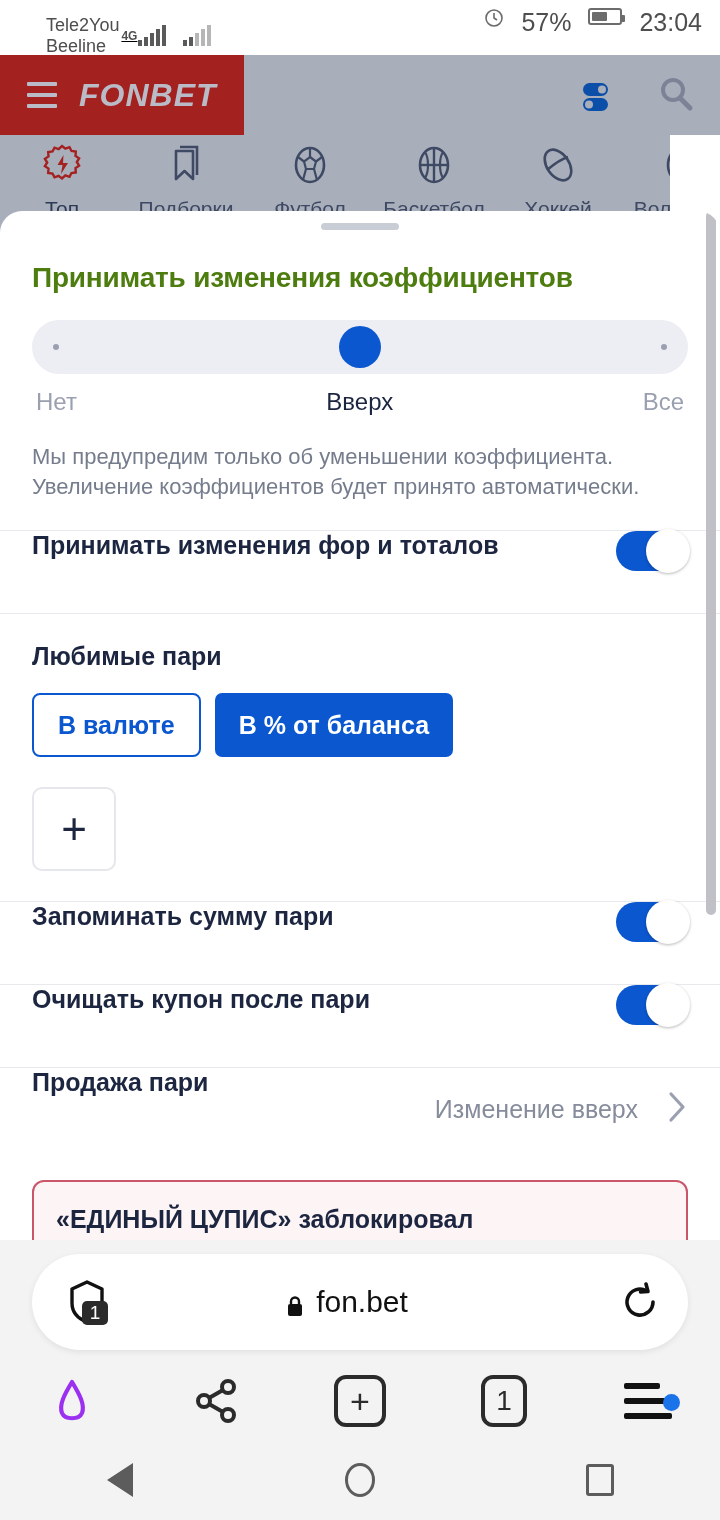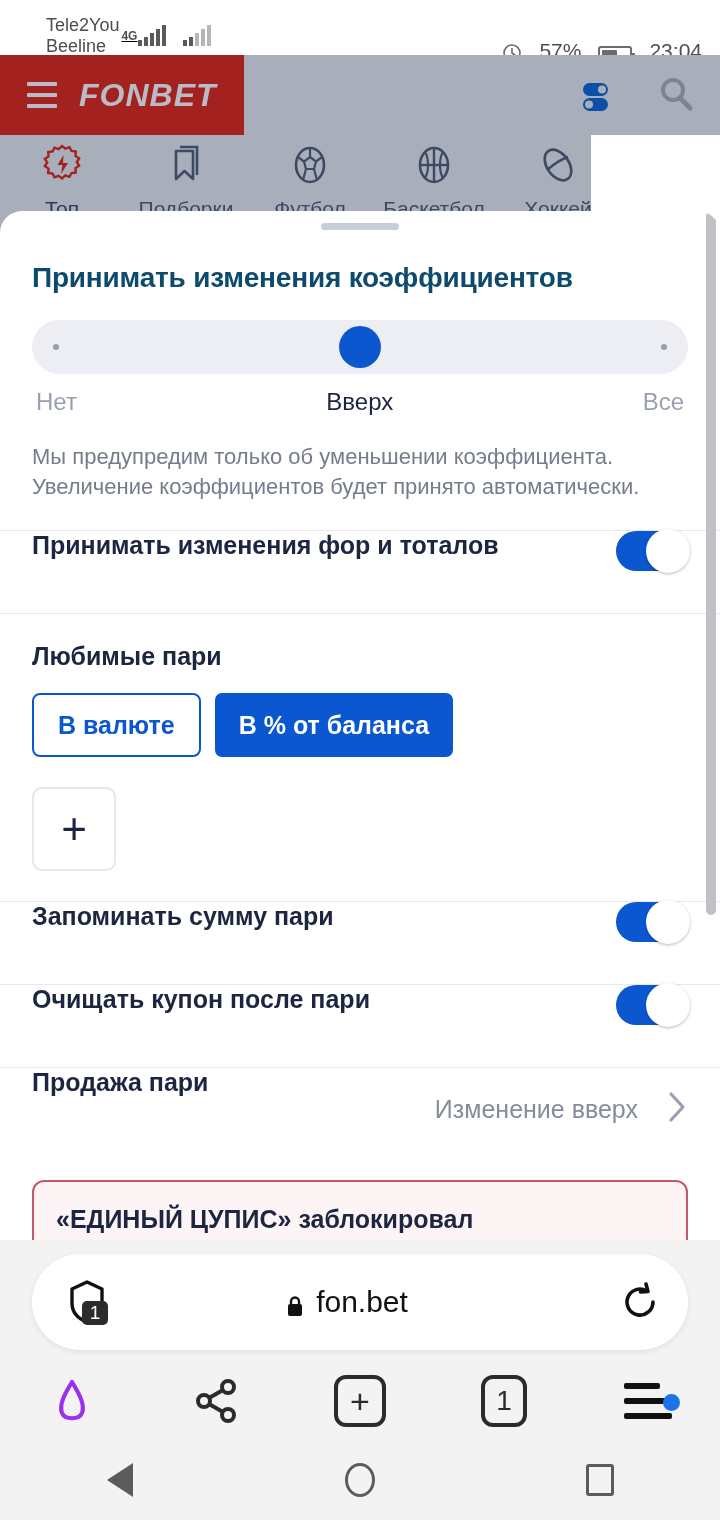--- a/index.html
+++ b/index.html
@@ -35,22 +35,22 @@
   .net-tag { font-size: 12px; font-weight: bold; color: #4e4e4e; align-self: flex-start; margin-top: 4px; }
   .bars { display: flex; align-items: flex-end; gap: 2px; margin-left: 1px; }
   .bars i { display: block; width: 4px; background: #5a5a5a; }
   .bars i:nth-child(1){height:6px;} .bars i:nth-child(2){height:9px;}
   .bars i:nth-child(3){height:13px;} .bars i:nth-child(4){height:17px;}
   .bars i:nth-child(5){height:21px;}
   .bars.faded i { background: #b6b6b6; }
   .bars.faded i.on { background: #5a5a5a; }
   .sb-right {
     position: absolute; right: 18px; top: 0; height: 55px;
-    display: flex; align-items: flex-end; gap: 17px;
-    font-size: 21px; color: #4e4e4e;
+    display: flex; align-items: flex-start; gap: 17px;
+    font-size: 25px; color: #4e4e4e;
   }
   .alarm-ico { width: 20px; height: 20px; position: relative; }
   .alarm-ico svg { display: block; }
   .batt {
     width: 34px; height: 17px; border: 2px solid #6c6c6c; border-radius: 3px;
     position: relative; display: flex; align-items: center; padding: 2px;
   }
   .batt::after {
     content:""; position:absolute; right:-5px; top:5px;
     width:3px; height:7px; background:#6c6c6c; border-radius:0 1px 1px 0;
@@ -74,21 +74,21 @@
   .logo {
     margin-left: 22px; font-size: 32px; font-weight: bold; font-style: italic;
     letter-spacing: 1px; color: #b9bcc6; font-family: "Liberation Sans", sans-serif;
   }
   .hdr-actions { position: absolute; right: 20px; top: 0; height: 80px; display: flex; align-items: center; gap: 36px; }
   .ico-btn { width: 46px; height: 46px; display: flex; align-items: center; justify-content: center; }
 
   
   .sportsnav {
     position: absolute; top: 135px; left: 0;
-    width: 591px; height: 100px;
+    width: 670px; height: 100px;
     background: #a9aebb;
     display: flex; align-items: flex-start; padding-top: 8px;
     overflow: hidden;
   }
   .sport {
     width: 124px; flex: 0 0 124px;
     display: flex; flex-direction: column; align-items: center; gap: 8px;
   }
   .sport .lbl { font-size: 21px; color: #3e4a63; white-space: nowrap; }
   .sport.top .lbl { color: #2b3a57; }
@@ -100,21 +100,21 @@
     background: #ffffff;
     border-radius: 22px 22px 0 0;
     overflow: hidden;
   }
   .grabber {
     width: 78px; height: 7px; border-radius: 4px; background: #c9cdd6;
     margin: 12px auto 0;
   }
   .sheet-scroll { position: relative; padding-bottom: 10px; }
   .sheet-title {
-    font-size: 28px; font-weight: bold; color: #0c4a6e;
+    font-size: 28px; font-weight: bold; color: #4d7c0f;
     padding: 32px 32px 0; letter-spacing: -0.2px;
   }
 
   
   .slider-wrap { padding: 26px 32px 0; }
   .slider-track {
     position: relative; height: 54px; border-radius: 27px;
     background: #eceef3;
   }
   .slider-track .dot {

